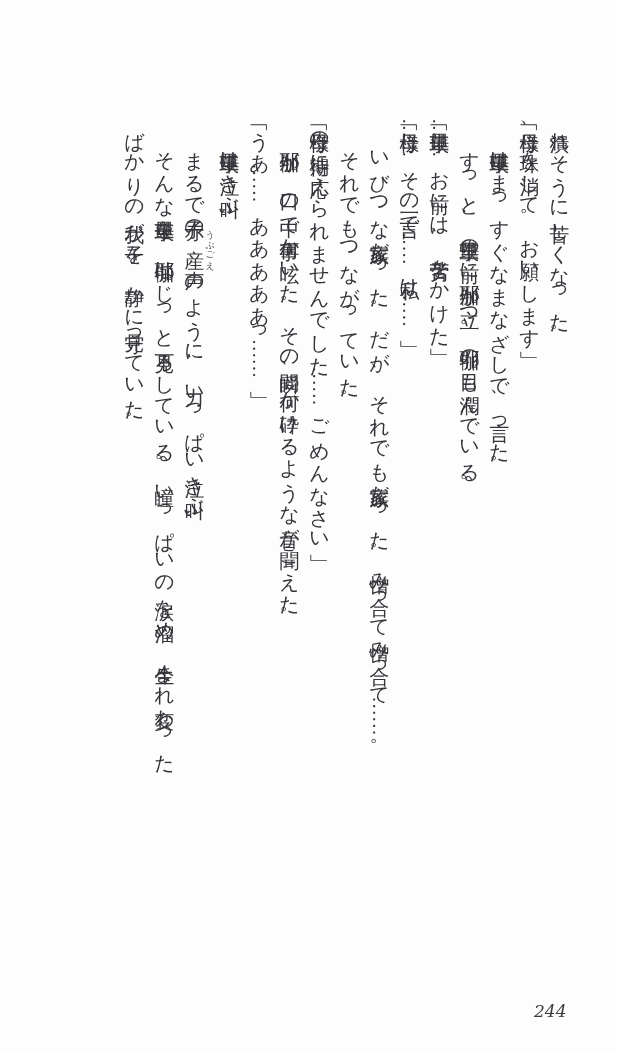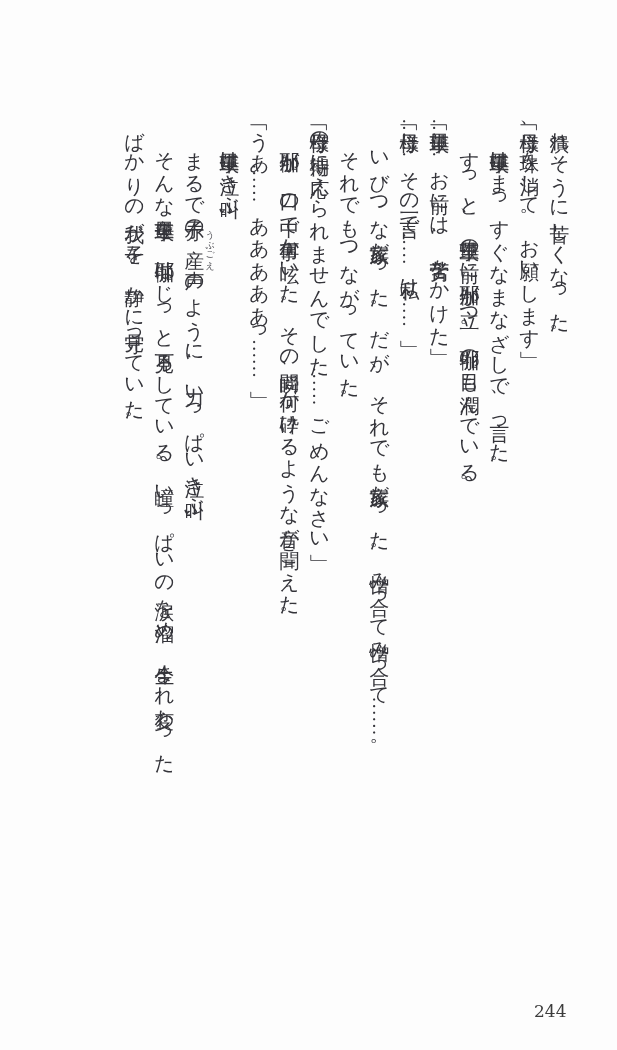--- a/index.html
+++ b/index.html
@@ -37,20 +37,21 @@
   }
   ruby rt {
     font-size: 9px;
     letter-spacing: 0;
     color: #4a4a50;
   }
   .page-number {
     position: absolute;
     left: 534px;
     top: 1001px;
+    font-style: italic;
     font-size: 17px;
     color: #3c3c3c;
     font-family: "DejaVu Serif", "Liberation Serif", serif;
   }
 </style>
 </head>
 <body>
 
 <div class="page" style="background: rgb(253, 253, 253);">
 

